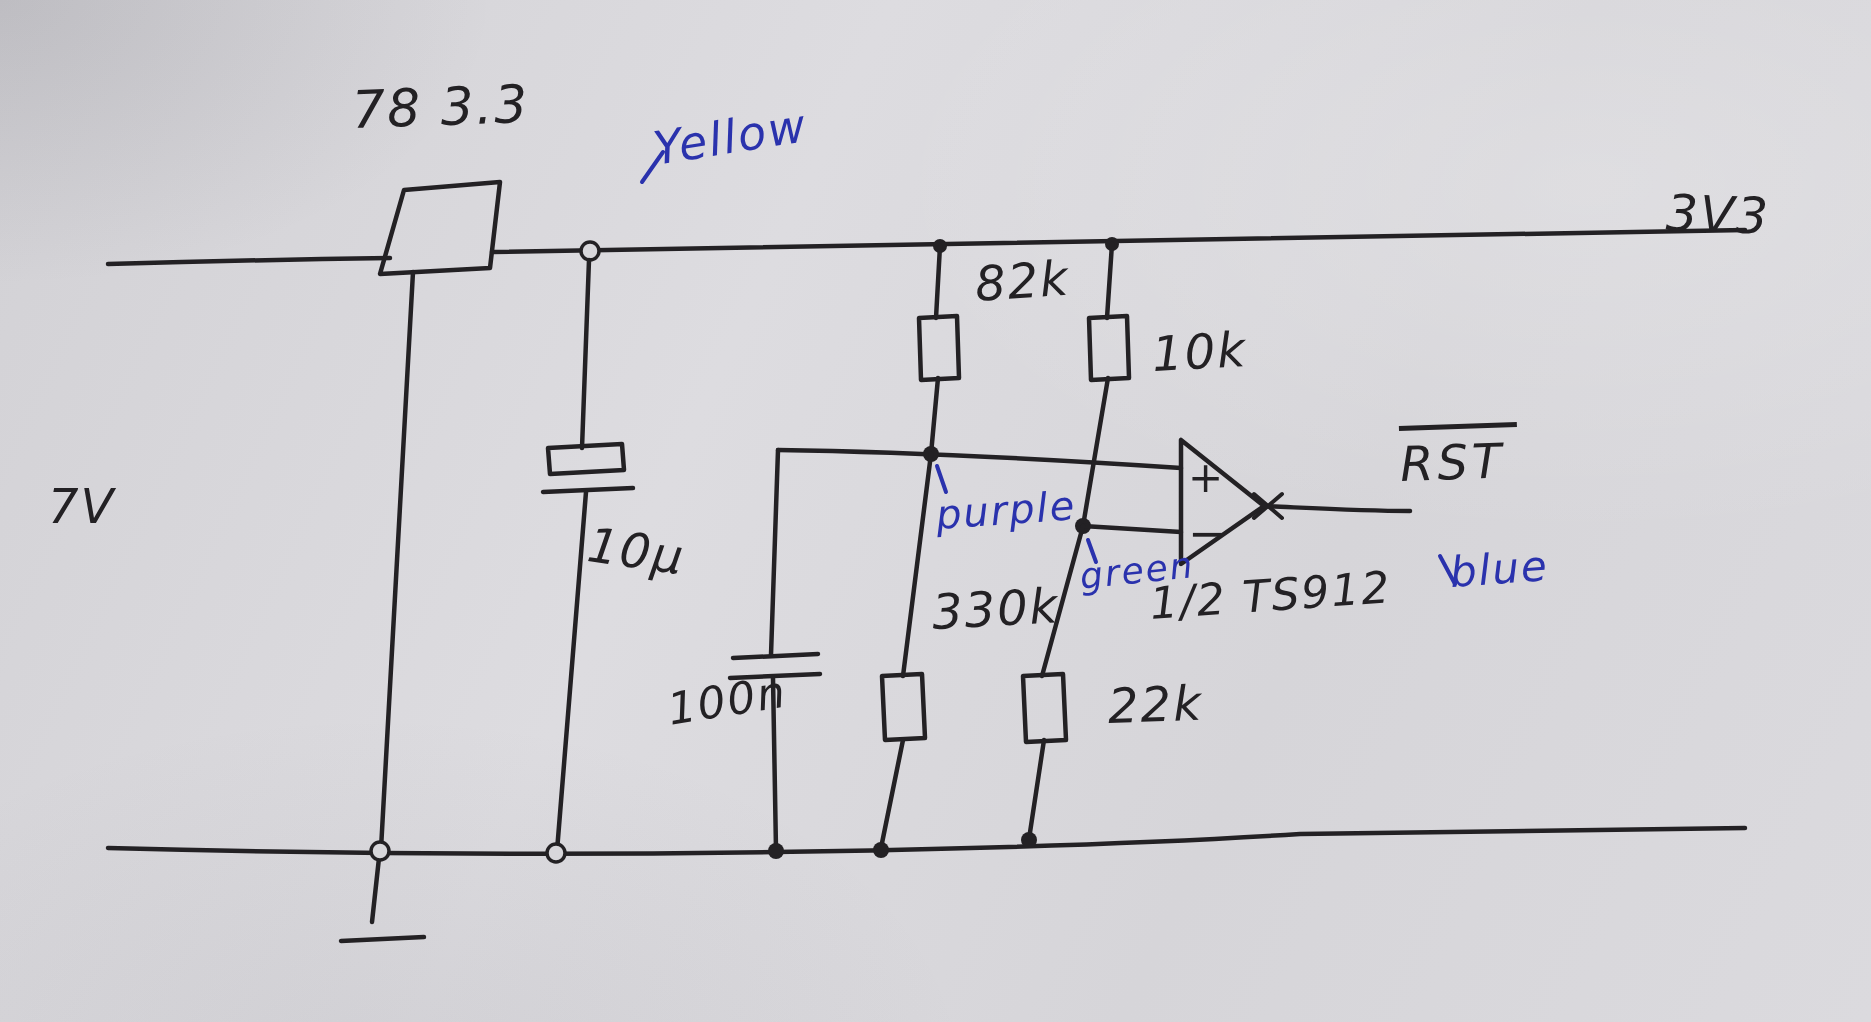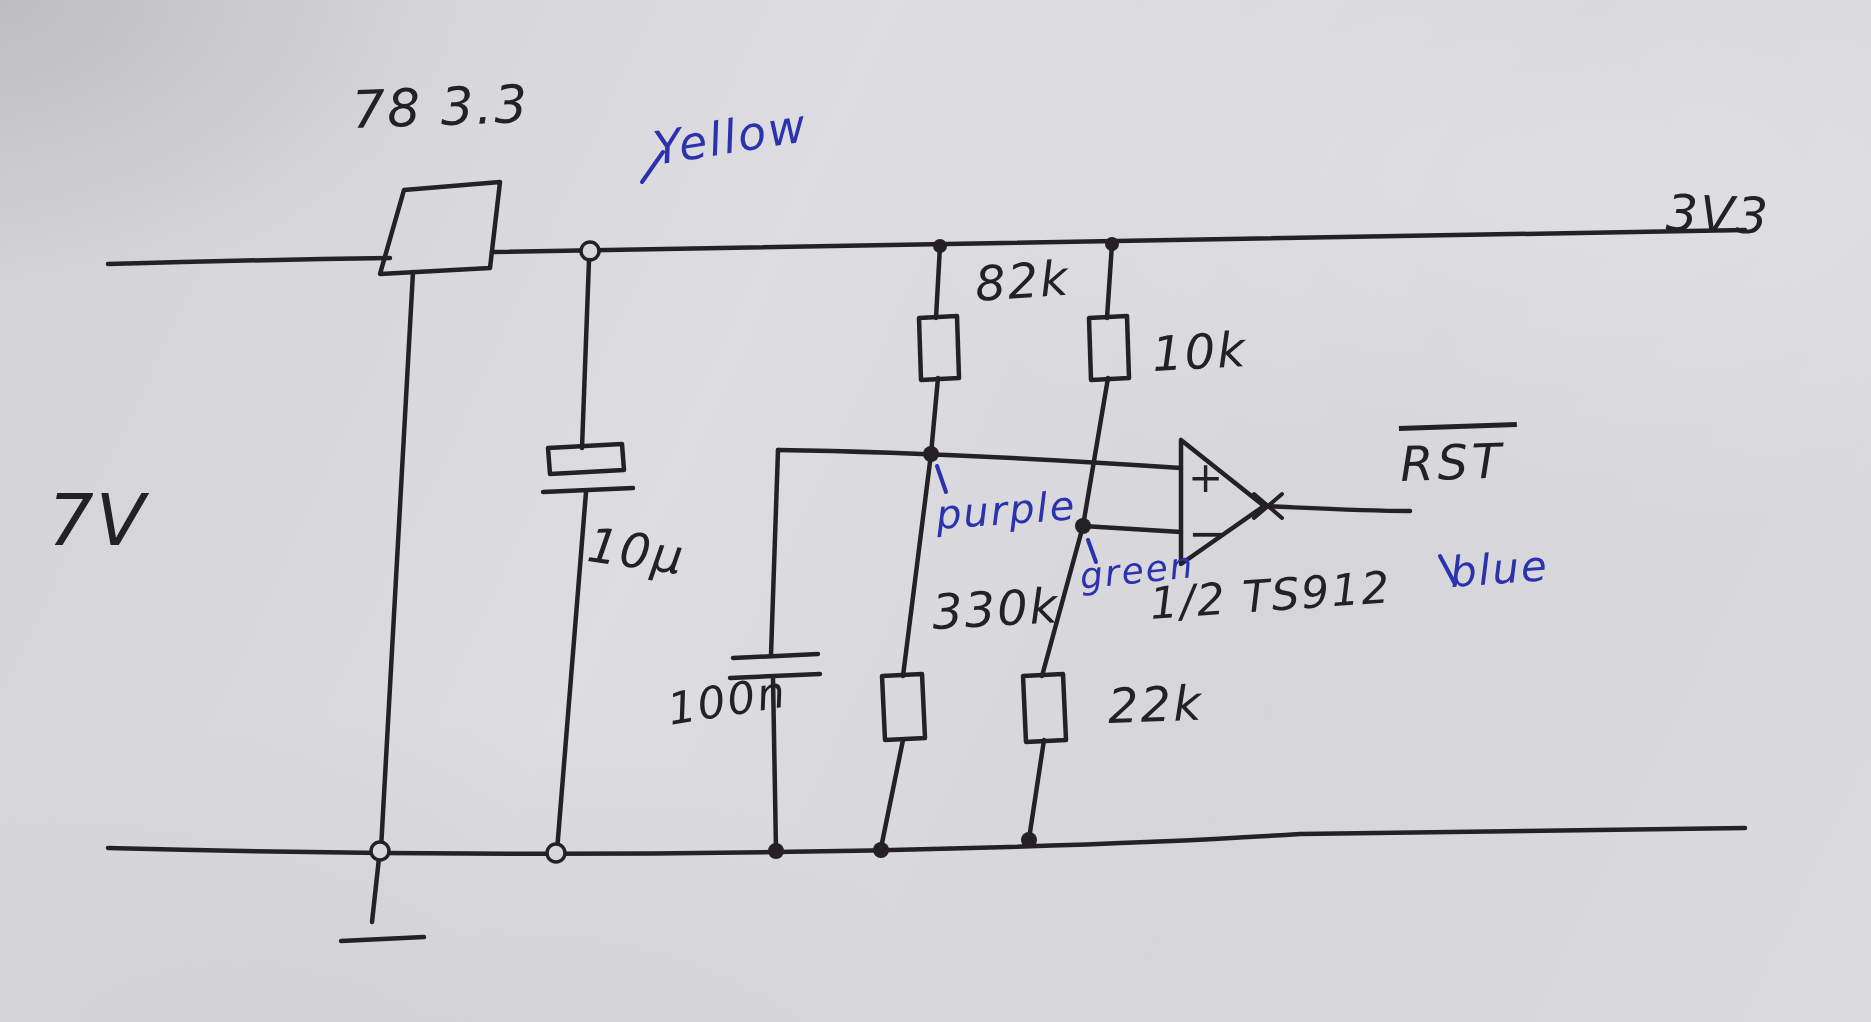--- a/index.html
+++ b/index.html
@@ -97,21 +97,21 @@
     <path class="bluestroke" d="M 1088 540 L 1096 562"></path>
     <path class="bluestroke" d="M 1440 556 L 1455 584"></path>
   </svg>
 
   <div class="lbl" style="left:352px;top:80px;font-size:52px;transform:rotate(-2deg);">78 3.3</div>
 
   <div class="lbl blue" style="left:654px;top:122px;font-size:46px;transform:rotate(-9deg);">Yellow</div>
 
   <div class="lbl" style="left:1666px;top:184px;font-size:50px;transform:rotate(2deg);">3V3</div>
 
-  <div class="lbl" style="left:48px;top:478px;font-size:72px;">7V</div>
+  <div class="lbl" style="left:48px;top:478px;font-size:48px;">7V</div>
 
   <div class="lbl" style="left:975px;top:256px;font-size:48px;transform:rotate(-4deg);">82k</div>
 
   <div class="lbl" style="left:1152px;top:326px;font-size:48px;transform:rotate(-3deg);">10k</div>
 
   <div class="lbl" style="left:588px;top:516px;font-size:48px;transform:rotate(8deg);">10µ</div>
 
   <div class="lbl blue" style="left:936px;top:492px;font-size:40px;transform:rotate(-4deg);">purple</div>
 
   <div class="lbl blue" style="left:1080px;top:556px;font-size:36px;transform:rotate(-6deg);">green</div>

